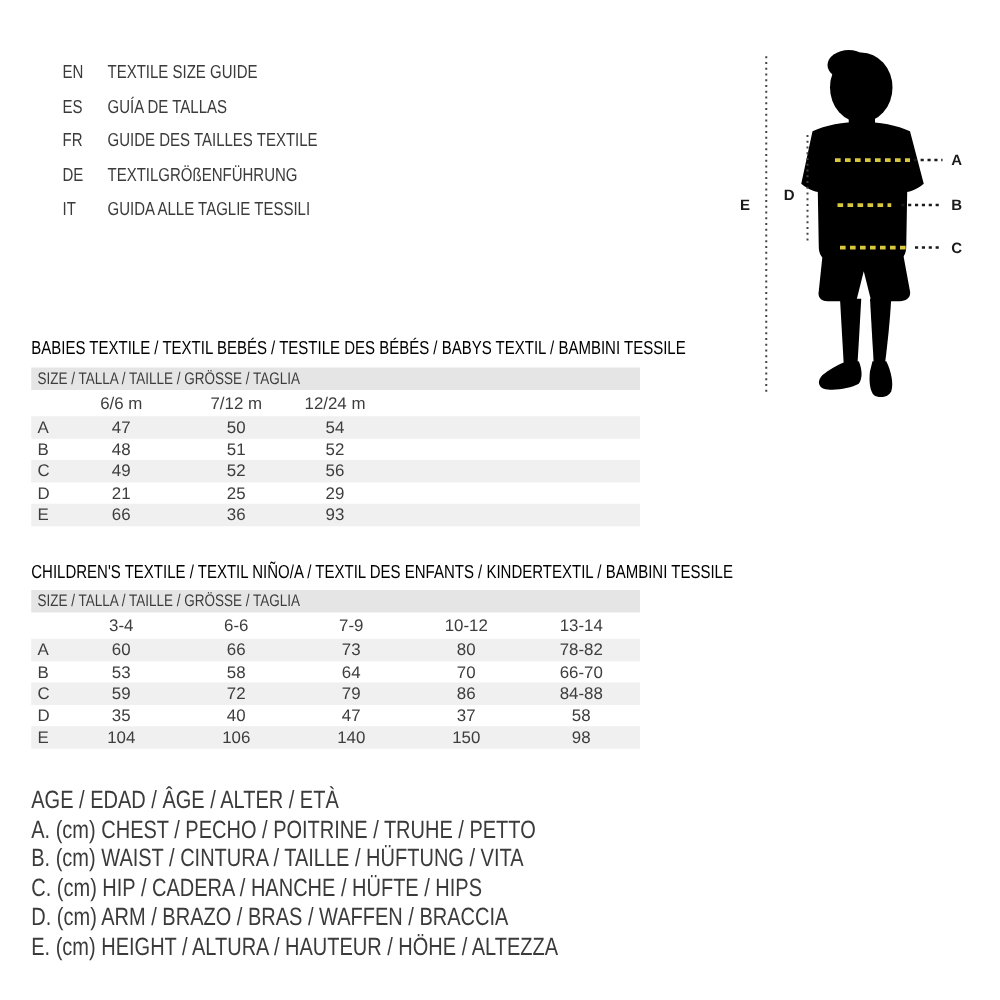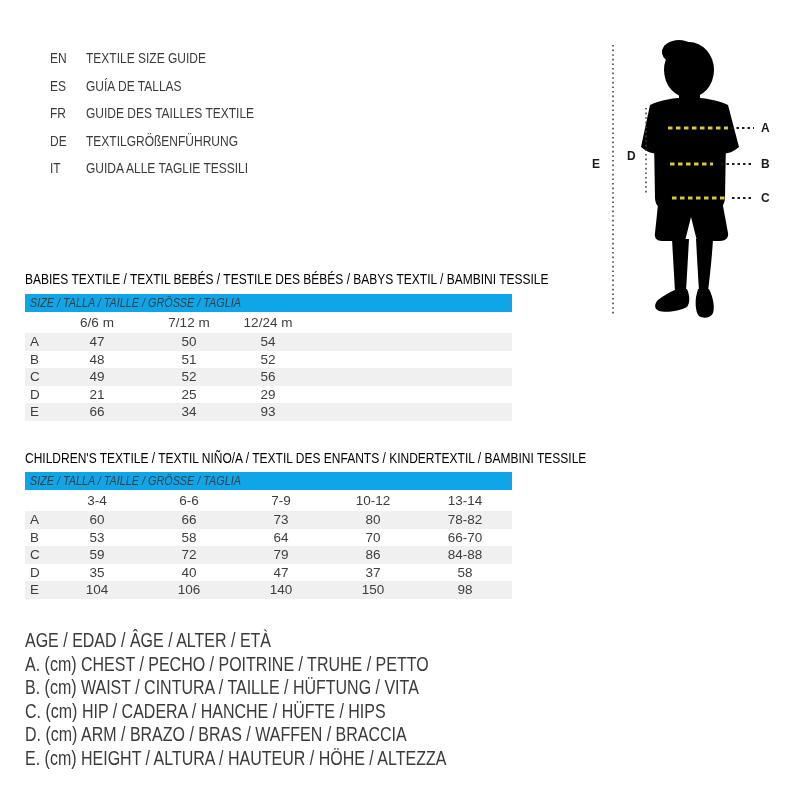--- a/index.html
+++ b/index.html
@@ -9,21 +9,21 @@
   }
   .cond{display:inline-block;transform:scaleX(0.8);transform-origin:0 50%;white-space:nowrap;}
   
   .langs{position:absolute;left:33px;top:44px;margin-left:17px;}
   .lang-row{height:27.5px;line-height:27.5px;font-size:15px;color:#3b3b3b;transform:scaleX(0.8);transform-origin:0 50%;white-space:nowrap;display:flex;}
   .lang-code{width:45px;flex:0 0 45px;}
   
   .sec-title{position:absolute;left:25px;font-size:15px;color:#000000;height:18px;line-height:18px;white-space:nowrap;}
   
   .stable{position:absolute;left:25px;width:487px;font-size:13.5px;color:#3d3d3d;}
-  .size-bar{background:#0ea5e9;height:18px;line-height:18px;padding-left:5px;white-space:nowrap;font-style:italic;}
+  .size-bar{background:#e5e5e5;height:18px;line-height:18px;padding-left:5px;white-space:nowrap;}
   .trow{display:grid;height:17.5px;line-height:17.5px;}
   .babies-grid{grid-template-columns:26px 92px 92px 66px;}
   .children-grid{grid-template-columns:26px 92px 92px 92px 92px 92px;}
   .hdr-row{height:21px;line-height:21px;}
   .stripe{background:#f0f0f0;}
   .rlabel{padding-left:5px;text-align:left;}
   .cell{text-align:center;}
   
   .legend{position:absolute;left:25px;top:629px;}
   .legend-line{height:23.5px;line-height:23.5px;font-size:20px;color:#3b3b3b;}
@@ -130,21 +130,21 @@
     </div>
     <div class="trow babies-grid">
       <span class="rlabel">D</span>
       <span class="cell">21</span>
       <span class="cell">25</span>
       <span class="cell">29</span>
     </div>
     <div class="trow babies-grid stripe">
       <span class="rlabel">E</span>
       <span class="cell">66</span>
-      <span class="cell">34</span>
+      <span class="cell">36</span>
       <span class="cell">93</span>
     </div>
   </div>
 
   <div class="sec-title" style="top:449px;">
     <span class="cond">CHILDREN'S TEXTILE / TEXTIL NIÑO/A / TEXTIL DES ENFANTS / KINDERTEXTIL / BAMBINI TESSILE</span>
   </div>
   <div class="stable" style="top:472px;">
     <div class="size-bar">
       <span class="cond">SIZE / TALLA / TAILLE / GRÖSSE / TAGLIA</span>

